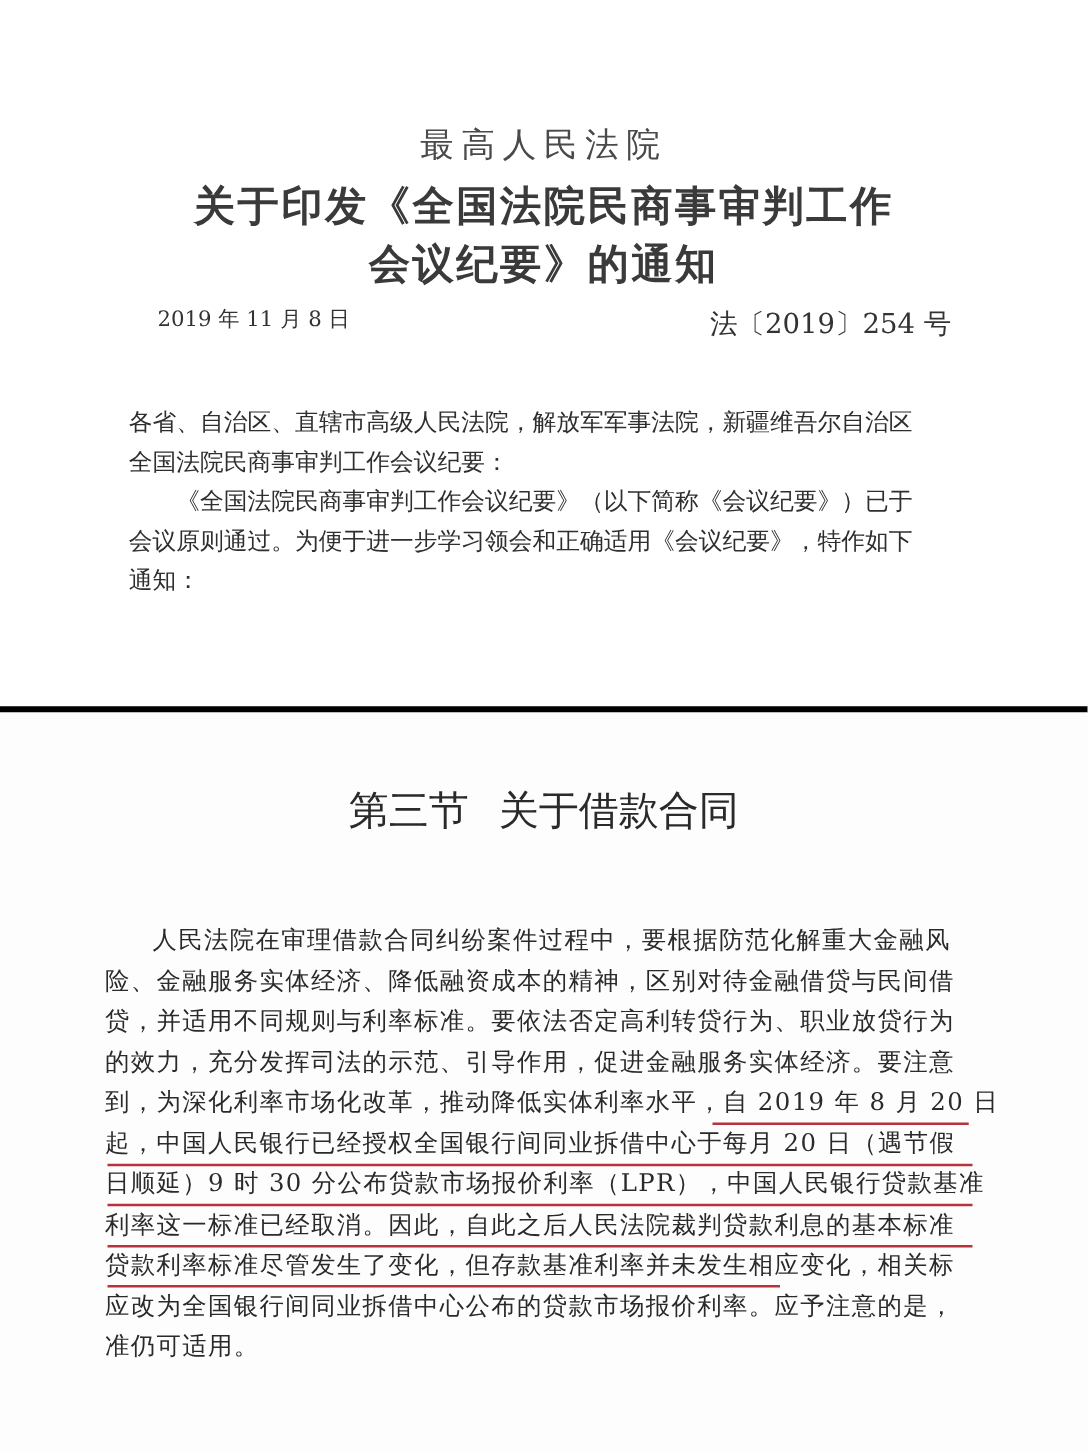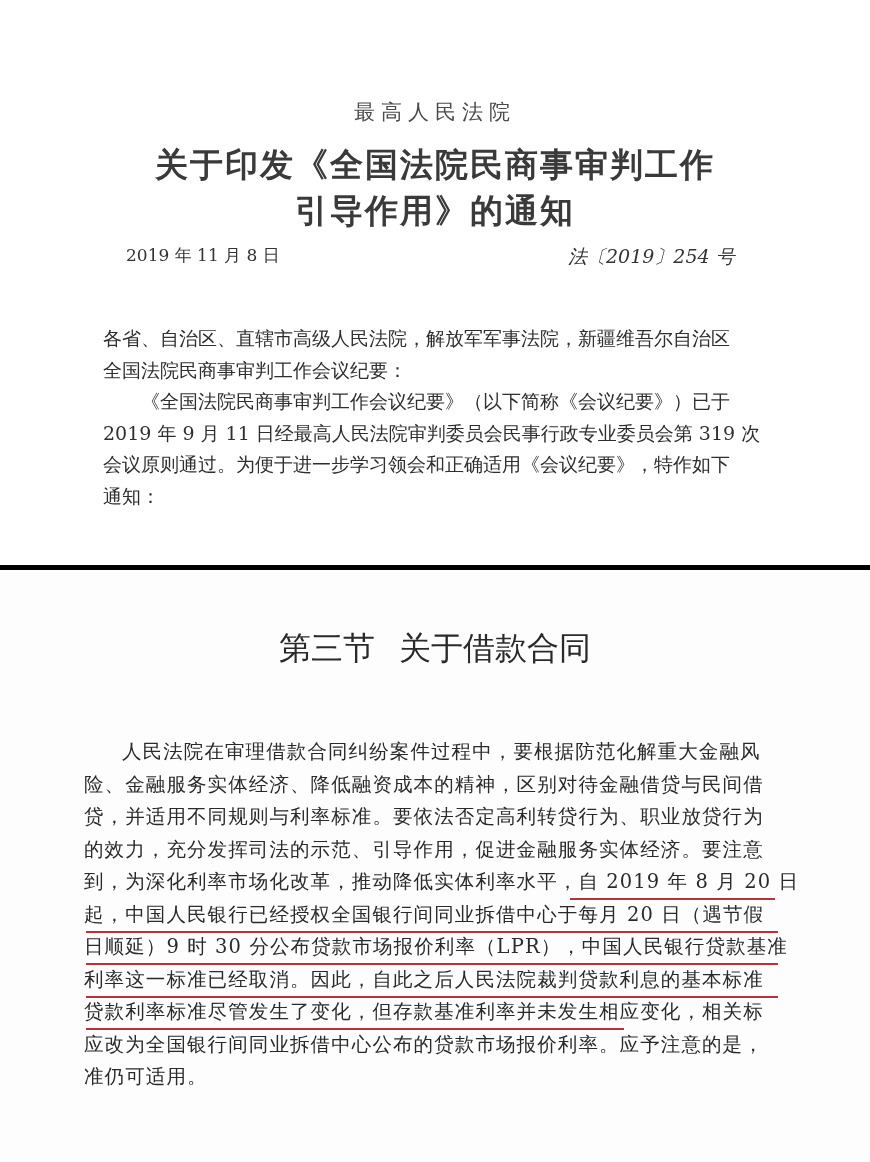--- a/index.html
+++ b/index.html
@@ -3,56 +3,55 @@
 <meta charset="utf-8">
 <style>
   html, body { margin:0; padding:0; }
   body { width:870px; height:1162px; background:#ffffff; position:relative; overflow:hidden;
          font-family: "DejaVu Serif", "Liberation Serif", serif; color:#2a2a2a; }
   .top-doc { position:absolute; left:0; top:0; width:870px; height:565px; background:#fff; }
   .sep { position:absolute; left:0; top:565px; width:870px; height:5px; background:#000; }
   .bottom-doc { position:absolute; left:0; top:570px; width:870px; height:592px; background:#fdfdfd; }
 
   .issuer { position:absolute; top:98px; left:0; width:870px; text-align:center;
-            font-size:21px; letter-spacing:6px; color:#4a4a4a; font-weight:normal; }
+            font-size:27px; letter-spacing:6px; color:#4a4a4a; font-weight:normal; }
   .title { position:absolute; left:0; width:870px; text-align:center; font-size:33px;
            font-weight:bold; color:#3a3a3a; letter-spacing:2px; }
   .title.l1 { top:143px;text-align:center; }
   .title.l2 { top:189px; }
   .meta-date { position:absolute; left:126px; top:244px; font-size:17px; color:#333; }
-  .meta-no { position:absolute; left:568px; top:244px; font-size:19px; color:#333;font-style:italic; }
+  .meta-no { position:absolute; left:568px; top:244px; font-size:22px; color:#333; }
 
   .para { position:absolute; left:92px; width:680px; font-size:19px; line-height:31.5px; color:#2e2e2e; }
   .para.p1 { top:323px;margin-left:11px; }
   .para .ind { text-indent:38px; }
 
   .section-title { position:absolute; top:627px; left:0; width:870px; text-align:center;
                    font-family:"DejaVu Sans", "Liberation Sans", sans-serif; font-size:32px; color:#2a2a2a; }
   .section-title span { margin:0 12px; }
 
   .body2 { position:absolute; left:84px; top:736px; width:696px; font-size:19.5px; color:#2a2a2a; }
   .body2 .line { height:32.5px; line-height:32.5px; white-space:nowrap; position:relative; letter-spacing:1.1px; }
   .body2 .line.first { padding-left:38px; }
   .ul { position:absolute; height:2px; background:#b8323c; }
 </style>
 </head>
 <body>
 
 <div class="top-doc">
   <div class="issuer">最高人民法院</div>
   <div class="title l1">关于印发《全国法院民商事审判工作</div>
-  <div class="title l2">引导作用》的通知</div>
+  <div class="title l2">会议纪要》的通知</div>
   <div class="meta-date">2019 年 11 月 8 日</div>
   <div class="meta-no">法〔2019〕254 号</div>
 
   <div class="para p1">
     <div>各省、自治区、直辖市高级人民法院，解放军军事法院，新疆维吾尔自治区</div>
     <div>全国法院民商事审判工作会议纪要：</div>
     <div class="ind">《全国法院民商事审判工作会议纪要》（以下简称《会议纪要》）已于</div>
-    <div>2019 年 9 月 11 日经最高人民法院审判委员会民事行政专业委员会第 319 次</div>
     <div>会议原则通过。为便于进一步学习领会和正确适用《会议纪要》，特作如下</div>
     <div>通知：</div>
   </div>
 </div>
 
 <div class="sep"></div>
 
 <div class="bottom-doc"></div>
 
 <div class="section-title">

